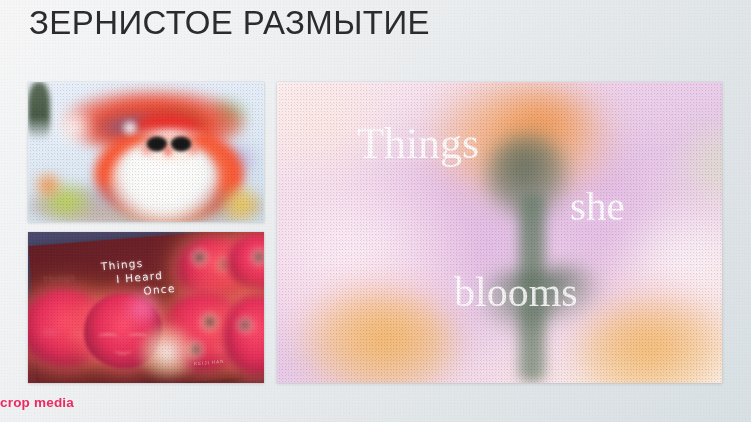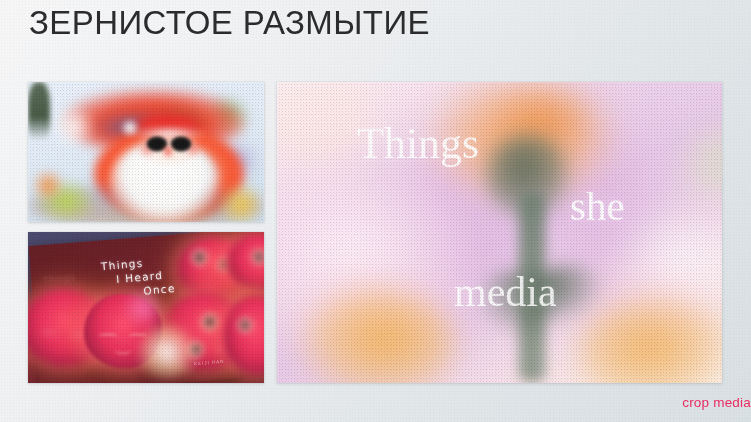--- a/index.html
+++ b/index.html
@@ -43,23 +43,23 @@
     font-weight:400;
     letter-spacing:.4px;
     color:#2b2b2d;
     white-space:nowrap;
   }
 
   
   #footer{
     position:absolute;
     left:0; right:0; top:395px;
-    text-align:right;
+    text-align:left;
     font-size:13.5px;
-    font-weight:normal;
+    font-weight:bold;
     letter-spacing:.2px;
     color:#ed2a62;
   }
 
   
   .card{
     position:absolute;
     overflow:hidden;
     background:#fff;
     box-shadow:0 1px 3px rgba(60,70,80,.16), 0 0 0 .5px rgba(150,160,170,.18);
@@ -510,20 +510,20 @@
     <div class="bl bl-stem"></div>
     <div class="bl bl-leaf-l"></div>
     <div class="bl bl-leaf-r"></div>
     <div class="bl bl-tulip-lp"></div>
     <div class="bl bl-tulip-l"></div>
     <div class="bl bl-tulip-rp"></div>
     <div class="bl bl-tulip-r"></div>
 
     <div class="word" id="word-quietly">Things</div>
     <div class="word" id="word-she">she</div>
-    <div class="word" id="word-blooms">media</div>
+    <div class="word" id="word-blooms">blooms</div>
 
     <div class="grain"></div>
   </div>
 
   <div id="footer">crop media</div>
 
 </div>
 
 </body></html>

